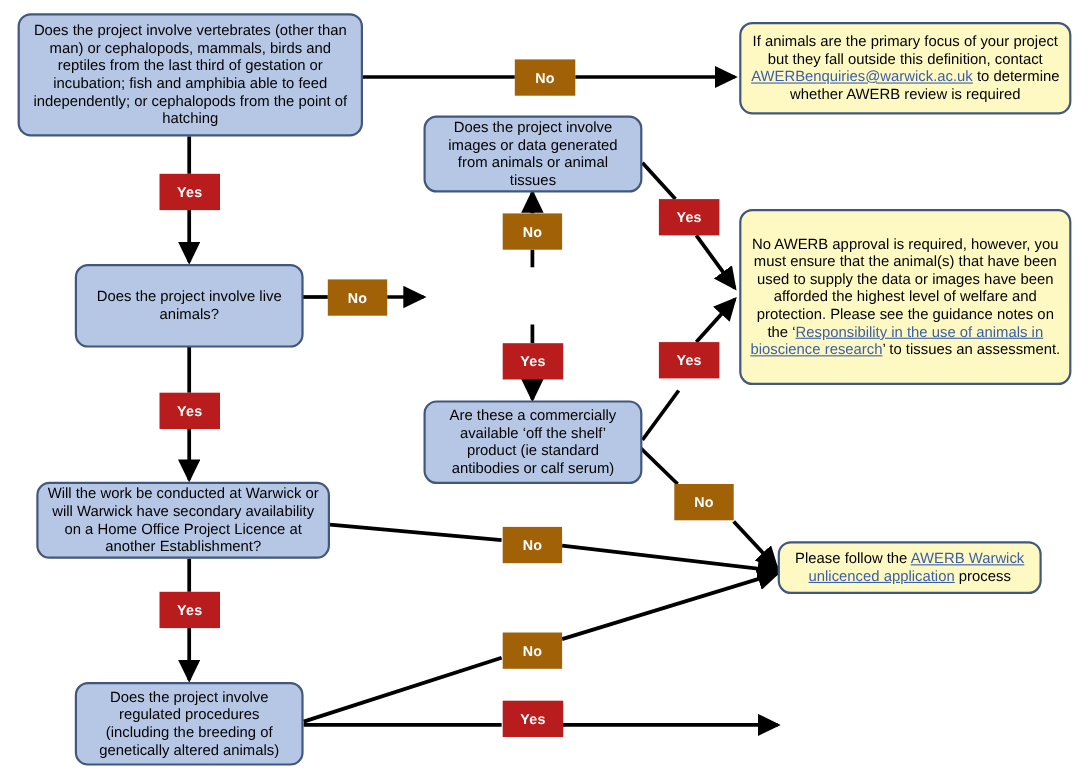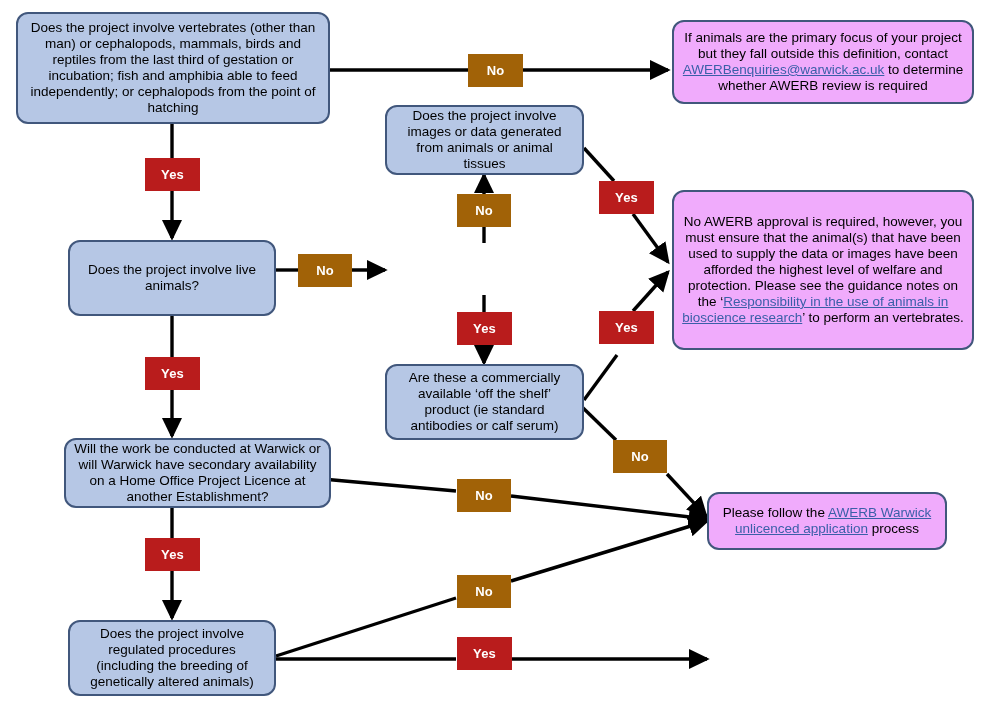--- a/index.html
+++ b/index.html
@@ -41,21 +41,21 @@
   .node .txt {
     display: block;
     width: 100%;
   }
   .node-question {
     background: #b6c7e5;
     color: #000000;
     font-size: 13.5px;
   }
   .node-outcome {
-    background: #f0abfc;
+    background: #fef9c3;
     color: #000000;
     font-size: 13.5px;
   }
   .label {
     position: absolute;
     box-sizing: border-box;
     display: flex;
     align-items: center;
     justify-content: center;
     font-size: 13px;
@@ -134,41 +134,41 @@
 
   <div class="node node-question" style="left:385px; top:105px; width:199px; height:70px;">
     <span class="txt">Does the project involve images or data generated from animals or animal tissues</span>
   </div>
 
 
   <div class="node node-question" style="left:385px; top:364px; width:199px; height:76px;">
     <span class="txt">Are these a commercially available ‘off the shelf’ product (ie standard antibodies or calf serum)</span>
   </div>
 
-  <div class="node node-question" style="left:33px; top:438px; width:267px; height:70px;margin-left:31px;">
+  <div class="node node-question" style="left:33px; top:438px; width:267px; height:70px;">
     <span class="txt">Will the work be conducted at Warwick or will Warwick have secondary availability on a Home Office Project Licence at another Establishment?</span>
   </div>
 
   <div class="node node-question" style="left:68px; top:620px; width:208px; height:76px;">
     <span class="txt">Does the project involve regulated procedures (including the breeding of genetically altered animals)</span>
   </div>
 
   <div class="node node-outcome" style="left:672px; top:20px; width:302px; height:84px;">
     <span class="txt">
       <span>If animals are the primary focus of your project but they fall outside this definition, contact </span><a class="lnk" href="#">AWERBenquiries@warwick.ac.uk</a><span> to determine whether AWERB review is required</span>
     </span>
   </div>
 
   <div class="node node-outcome" style="left:672px; top:190px; width:302px; height:160px;">
     <span class="txt">
-      <span>No AWERB approval is required, however, you must ensure that the animal(s) that have been used to supply the data or images have been afforded the highest level  of welfare and protection. Please see the guidance notes on the ‘</span><a class="lnk" href="#">Responsibility in the use of animals in bioscience research</a><span>’ to perform an vertebrates.</span>
+      <span>No AWERB approval is required, however, you must ensure that the animal(s) that have been used to supply the data or images have been afforded the highest level  of welfare and protection. Please see the guidance notes on the ‘</span><a class="lnk" href="#">Responsibility in the use of animals in bioscience research</a><span>’ to tissues an assessment.</span>
     </span>
   </div>
 
-  <div class="node node-outcome" style="left:707px; top:492px; width:240px; height:58px;align-items:center;">
+  <div class="node node-outcome" style="left:707px; top:492px; width:240px; height:48px;align-items:center;">
     <span class="txt">
       <span>Please follow the </span><a class="lnk" href="#">AWERB Warwick unlicenced application</a><span> process</span>
     </span>
   </div>
 
 
   <div class="label label-no" style="left:468px; top:54px; width:55px; height:33px;">
     <span>No</span>
   </div>
 

